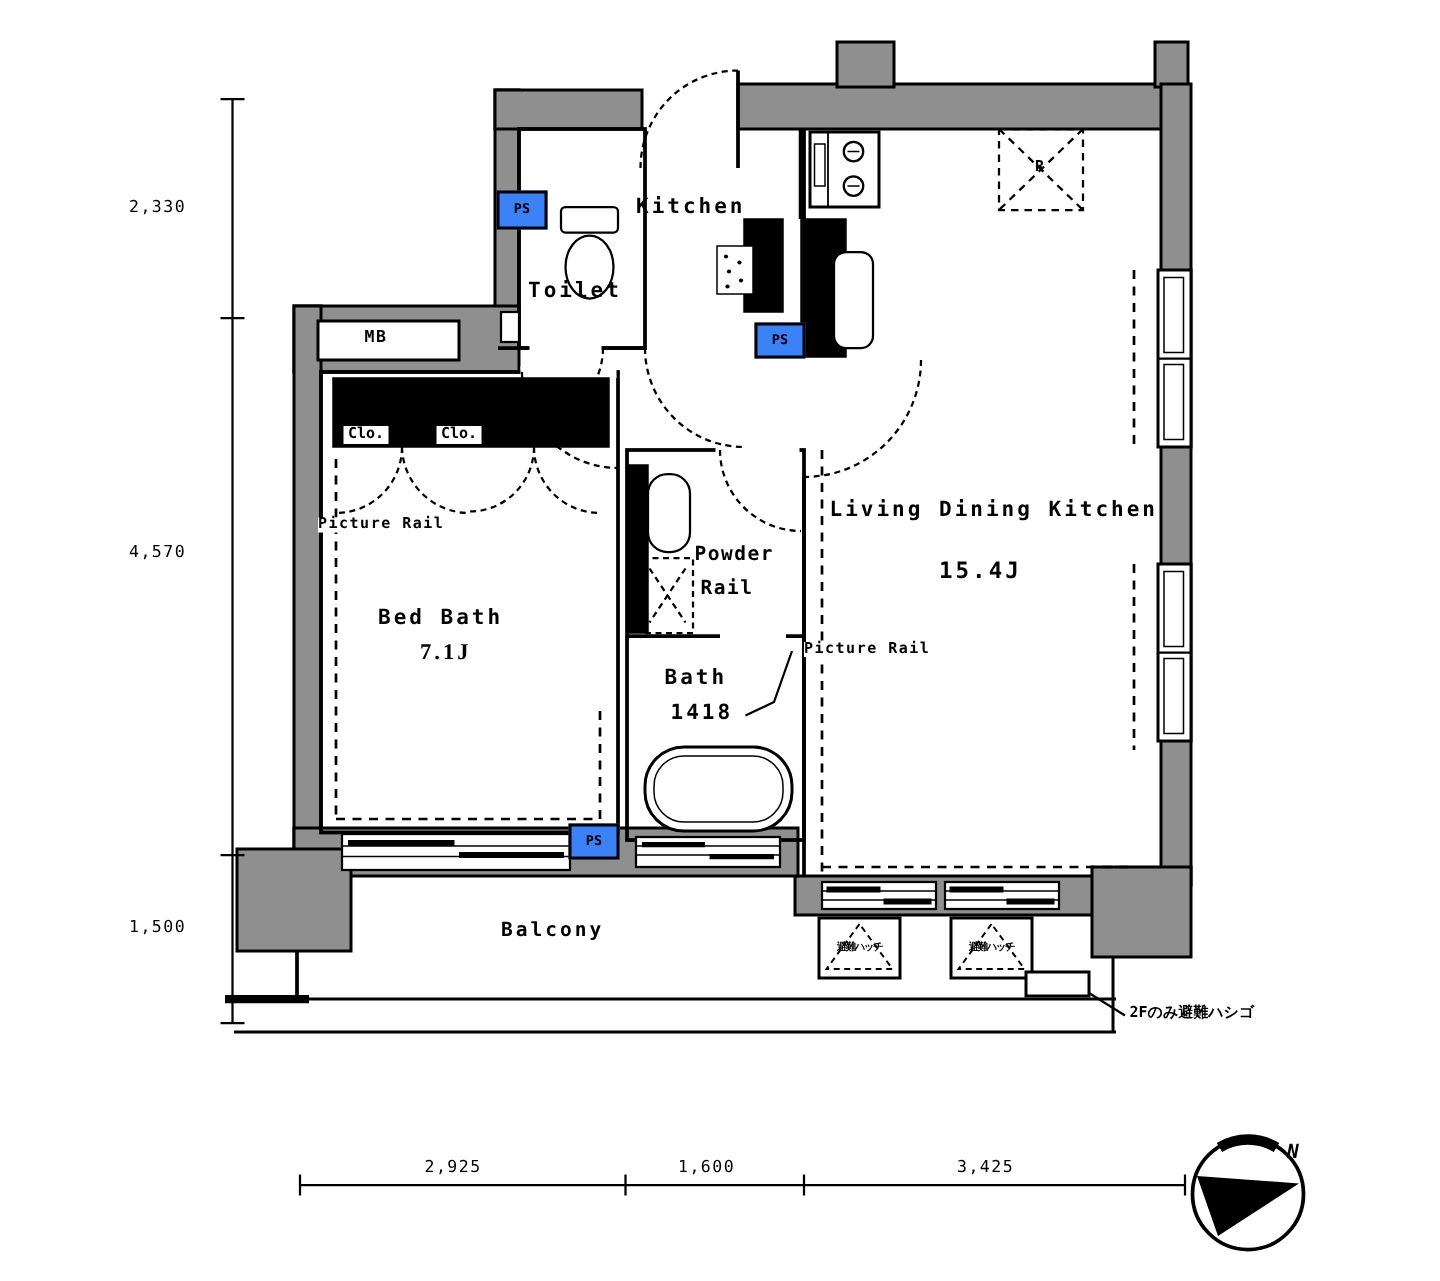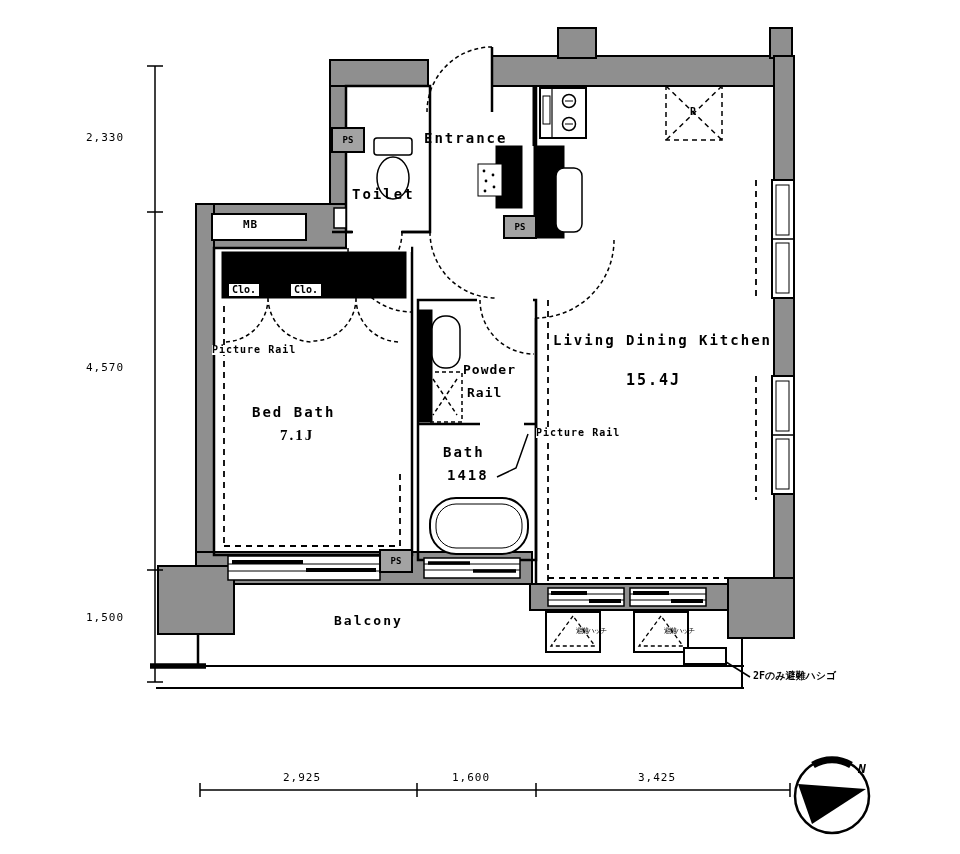--- a/index.html
+++ b/index.html
@@ -3,27 +3,27 @@
 <meta charset="utf-8">
 <style>
   html,body{margin:0;padding:0;background:#fff;}
   #plan{position:relative;width:960px;height:854px;background:#fff;overflow:hidden;
         font-family:"DejaVu Sans Mono", monospace;}
   #plan svg{position:absolute;left:0;top:0;}
   .lbl{position:absolute;color:#000;font-weight:bold;white-space:nowrap;line-height:1;
        letter-spacing:2px;font-family:"DejaVu Sans Mono", monospace;}
   .dim{position:absolute;color:#000;font-weight:normal;font-size:11px;letter-spacing:1px;
        white-space:nowrap;line-height:1;font-family:"DejaVu Sans Mono", monospace;}
-  .psbox{position:absolute;background:#a3a3a3;border:2px solid #000;display:flex;
+  .psbox{position:absolute;background:#3b82f6;border:2px solid #000;display:flex;
          align-items:center;justify-content:center;font-size:9px;font-weight:bold;
          letter-spacing:0;font-family:"DejaVu Sans Mono", monospace;}
   .chip{position:absolute;background:#fff;color:#000;font-size:10px;font-weight:bold;
         letter-spacing:0;padding:1px 3px;line-height:1;font-family:"DejaVu Sans Mono", monospace;}
   .hlbl{position:absolute;width:54px;height:9px;overflow:hidden;text-align:center;
-        font-size:7px;font-weight:normal;letter-spacing:-1px;line-height:9px;color:#000;padding-left:18px;}
+        font-size:7px;font-weight:bold;letter-spacing:-1px;line-height:9px;color:#000;}
   .prail{background:#fff;font-size:10px;letter-spacing:1px;}
   .note{position:absolute;font-size:10px;font-weight:bold;letter-spacing:0;line-height:1;}
 </style>
 </head>
 <body>
 
 <div id="plan">
 
 <svg width="960" height="854" viewBox="0 0 960 854">
 
@@ -189,21 +189,21 @@
     <path d="M200,783 V797 M417,783 V797 M536,783 V797 M790,783 V797"></path>
   </g>
 
   <g>
     <circle cx="832" cy="796" r="37" fill="#fff" stroke="#000" stroke-width="2.5"></circle>
     <path d="M813,765 A37,37 0 0 1 851,765" fill="none" stroke="#000" stroke-width="7"></path>
     <polygon points="798,784 866,789 812,824" fill="#000"></polygon>
   </g>
 </svg>
 
-  <div class="lbl" style="left:424px;top:131px;font-size:14px;">Entrance</div>
+  <div class="lbl" style="left:424px;top:131px;font-size:14px;">Kitchen</div>
   <div class="lbl" style="left:352px;top:187px;font-size:14px;">Toilet</div>
   <div class="lbl" style="left:252px;top:405px;font-size:14px;">Bed Bath</div>
   <div class="lbl" style="left:280px;top:428px;font-size:15px;font-family:Liberation Serif, serif;">7.1J</div>
   <div class="lbl" style="left:553px;top:333px;font-size:14px;">Living Dining Kitchen</div>
   <div class="lbl" style="left:626px;top:373px;font-size:15px;">15.4J</div>
   <div class="lbl" style="left:463px;top:363px;font-size:13px;letter-spacing:1px;">Powder</div>
   <div class="lbl" style="left:467px;top:386px;font-size:13px;letter-spacing:1px;">Rail</div>
   <div class="lbl" style="left:443px;top:445px;font-size:14px;">Bath</div>
   <div class="lbl" style="left:447px;top:468px;font-size:14px;">1418</div>
   <div class="lbl" style="left:334px;top:614px;font-size:13px;">Balcony</div>

